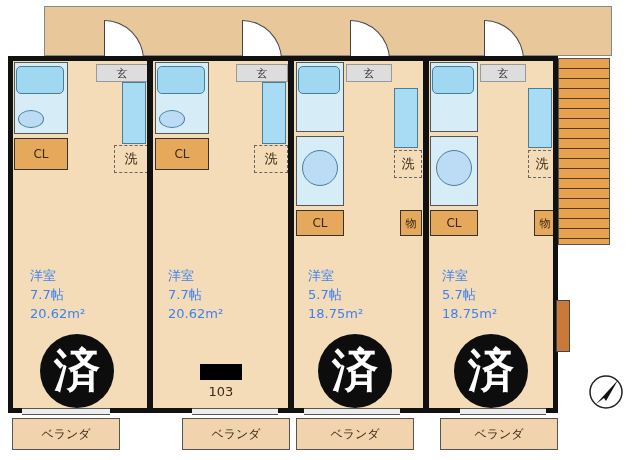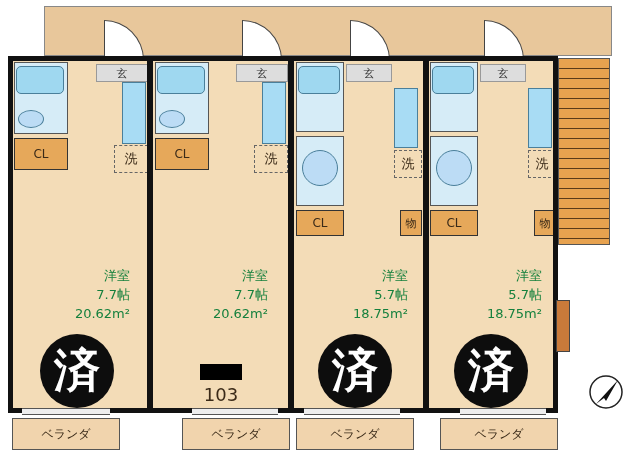--- a/index.html
+++ b/index.html
@@ -7,21 +7,21 @@
   .abs{position:absolute;}
   .wall{position:absolute;background:#111;}
   .floor{position:absolute;background:#f3dcb7;}
   .corr{position:absolute;background:#e8c79b;border:1px solid #888;}
   .bath{position:absolute;background:#d6ecf7;border:1px solid #555;}
   .tub{position:absolute;background:#9fd8f0;border:1.5px solid #4a7f9a;border-radius:5px;}
   .cl{position:absolute;background:#e6a85a;border:1px solid #333;display:flex;align-items:center;justify-content:center;font-size:12px;color:#3a2a18;}
   .wash{position:absolute;border:1.5px dashed #666;display:flex;align-items:center;justify-content:center;font-size:13px;color:#3a2a18;}
   .genkan{position:absolute;background:#ddd;border:1px solid #999;font-size:11px;color:#333;display:flex;align-items:center;justify-content:center;}
   .door{position:absolute;background:#fff;border:1px solid #444;border-radius:0 100% 0 0;}
-  .label{position:absolute;text-align:right;color:#15803d;font-size:13px;line-height:19px;}
+  .label{position:absolute;text-align:left;color:#3b82f6;font-size:13px;line-height:19px;}
   .done{position:absolute;width:74px;height:74px;border-radius:50%;background:#0d0d0d;color:#fff;font-size:46px;font-weight:bold;display:flex;align-items:center;justify-content:center;}
   .veranda{position:absolute;background:#f1d4ad;border:1px solid #555;font-size:12px;color:#3a2a18;display:flex;align-items:center;justify-content:center;}
   .stairs{position:absolute;background:#e7a24f;border:1px solid #555;
     background-image:repeating-linear-gradient(to bottom,transparent 0,transparent 9px,#5a3a18 9px,#5a3a18 10px);}
   .toilet{position:absolute;background:#bcdcf5;border:1.5px solid #4a7f9a;border-radius:50%;}
   .sinkbox{position:absolute;background:#a8dcf4;border:1px solid #4a7f9a;}
   .mono{position:absolute;background:#e6a85a;border:1px solid #333;font-size:11px;display:flex;align-items:center;justify-content:center;color:#3a2a18;}
 </style>
 </head>
 <body>
@@ -70,21 +70,21 @@
   </div>
 <div class="cl" style="left:155px;top:138px;width:52px;height:30px;">
     <span>CL</span>
   </div>
 <div class="label" style="left:168px;top:266px;width:100px;">
   <div>洋室</div>
   <div>7.7帖</div>
   <div>20.62m²</div>
 </div>
 <div class="abs" style="left:200px;top:364px;width:42px;height:16px;background:#000;"></div>
-<div class="abs" style="left:200px;top:384px;width:42px;text-align:center;font-size:18px;color:#3a2a18;">103</div>
+<div class="abs" style="left:200px;top:384px;width:42px;text-align:center;font-size:13px;color:#3a2a18;">103</div>
 <div class="veranda" style="left:182px;top:418px;width:106px;height:30px;">
     <span>ベランダ</span>
   </div>
 
 <div class="floor" style="left:293px;top:58px;width:130px;height:350px;"></div>
 <div class="door" style="left:350px;top:20px;width:38px;height:38px;"></div>
 <div class="genkan" style="left:346px;top:64px;width:44px;height:16px;">
     <span>玄</span>
   </div>
 <div class="bath" style="left:296px;top:62px;width:46px;height:68px;"></div>

